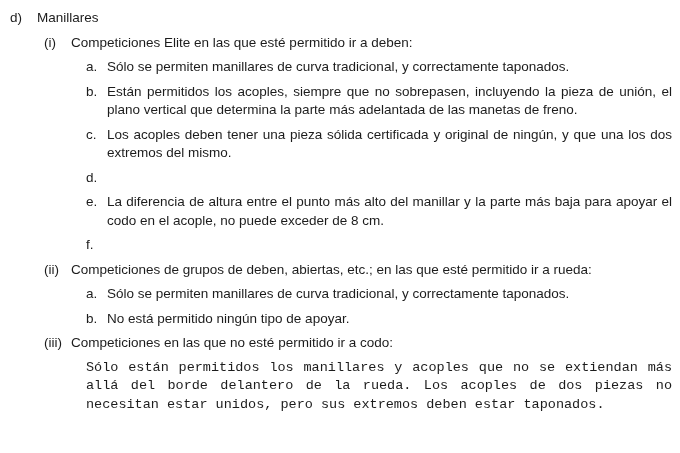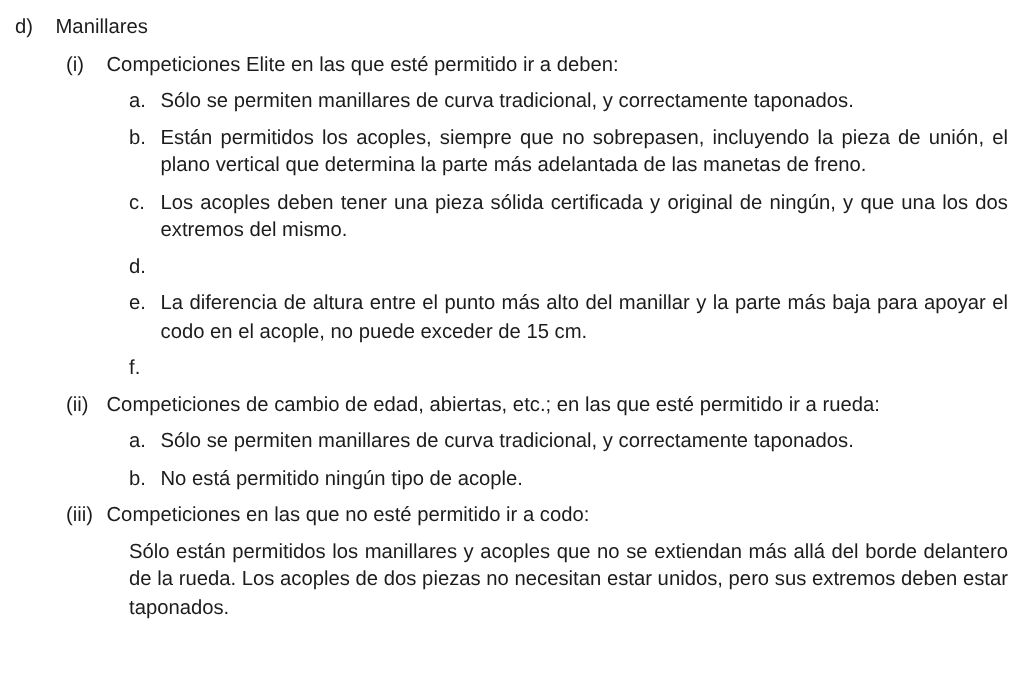--- a/index.html
+++ b/index.html
@@ -40,20 +40,21 @@
   
   .l2 { padding-left: 76px; }
   .l2 .lbl { width: 21px; }
   
   .para {
     margin-left: 76px;
     line-height: 18.5px;
     text-align: justify;
     hyphens: none;
     margin-bottom: 6px;
+    font-family: Liberation Mono, monospace;
   }
 </style>
 </head>
 <body>
 
 <div class="doc">
 
   <div class="row l0">
     <span class="lbl">d)</span>
     <span class="txt">Manillares</span>
@@ -78,40 +79,40 @@
     <span class="lbl">c.</span>
     <span class="txt">Los acoples deben tener una pieza sólida certificada y original de ningún, y que una los dos extremos del mismo.</span>
   </div>
 
   <div class="row l2">
     <span class="lbl">d.</span>
   </div>
 
   <div class="row l2">
     <span class="lbl">e.</span>
-    <span class="txt">La diferencia de altura entre el punto más alto del manillar y la parte más baja para apoyar el codo en el acople, no puede exceder de 15 cm.</span>
+    <span class="txt">La diferencia de altura entre el punto más alto del manillar y la parte más baja para apoyar el codo en el acople, no puede exceder de 8 cm.</span>
   </div>
 
   <div class="row l2">
     <span class="lbl">f.</span>
   </div>
 
   <div class="row l1">
     <span class="lbl">(ii)</span>
-    <span class="txt">Competiciones de cambio de edad, abiertas, etc.; en las que esté permitido ir a rueda:</span>
+    <span class="txt">Competiciones de grupos de deben, abiertas, etc.; en las que esté permitido ir a rueda:</span>
   </div>
 
   <div class="row l2">
     <span class="lbl">a.</span>
     <span class="txt">Sólo se permiten manillares de curva tradicional, y correctamente taponados.</span>
   </div>
 
   <div class="row l2">
     <span class="lbl">b.</span>
-    <span class="txt">No está permitido ningún tipo de acople.</span>
+    <span class="txt">No está permitido ningún tipo de apoyar.</span>
   </div>
 
   <div class="row l1">
     <span class="lbl">(iii)</span>
     <span class="txt">Competiciones en las que no esté permitido ir a codo:</span>
   </div>
 
   <div class="para">Sólo están permitidos los manillares y acoples que no se extiendan más allá del borde delantero de la rueda. Los acoples de dos piezas no necesitan estar unidos, pero sus extremos deben estar taponados.</div>
 
 </div>

